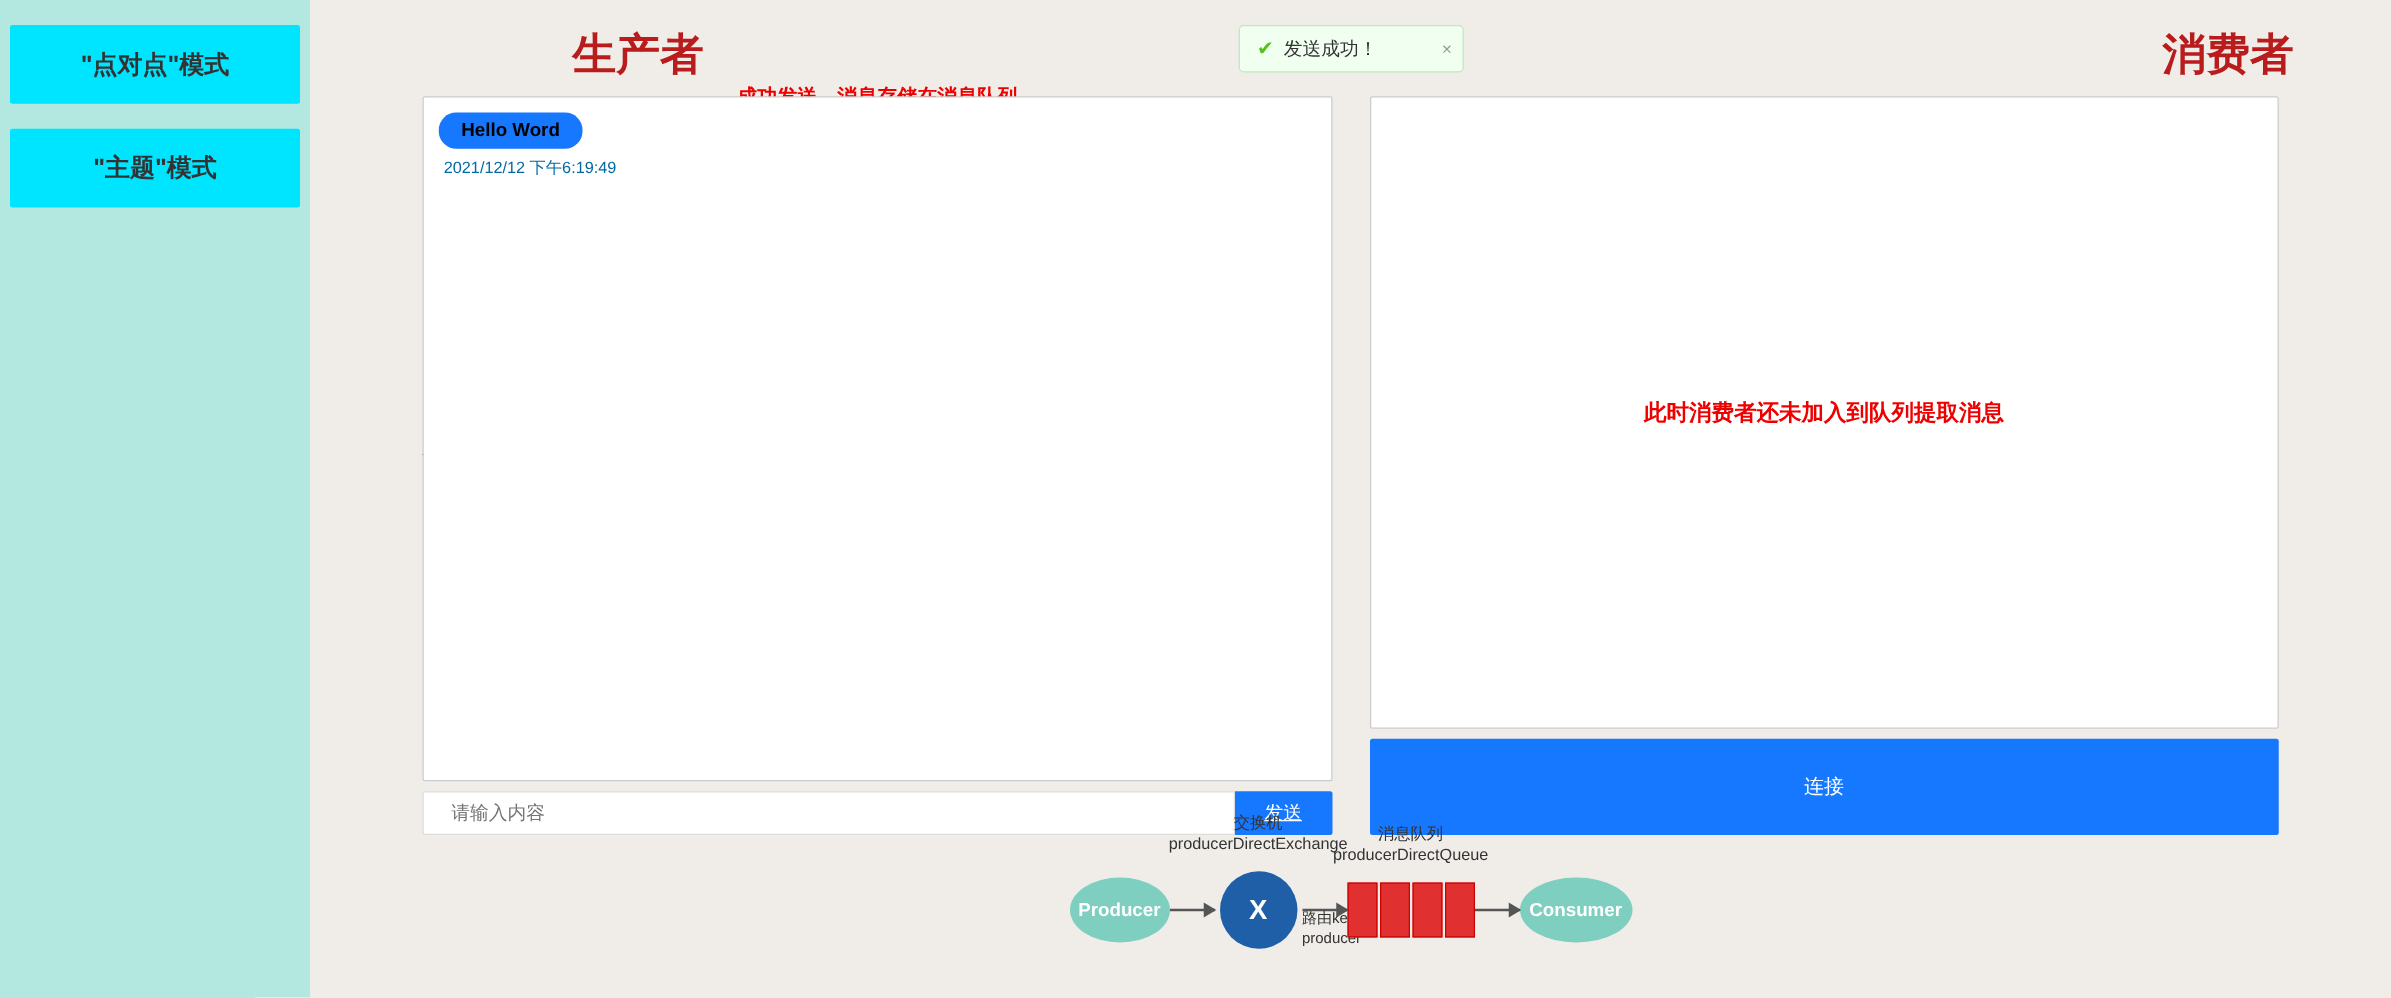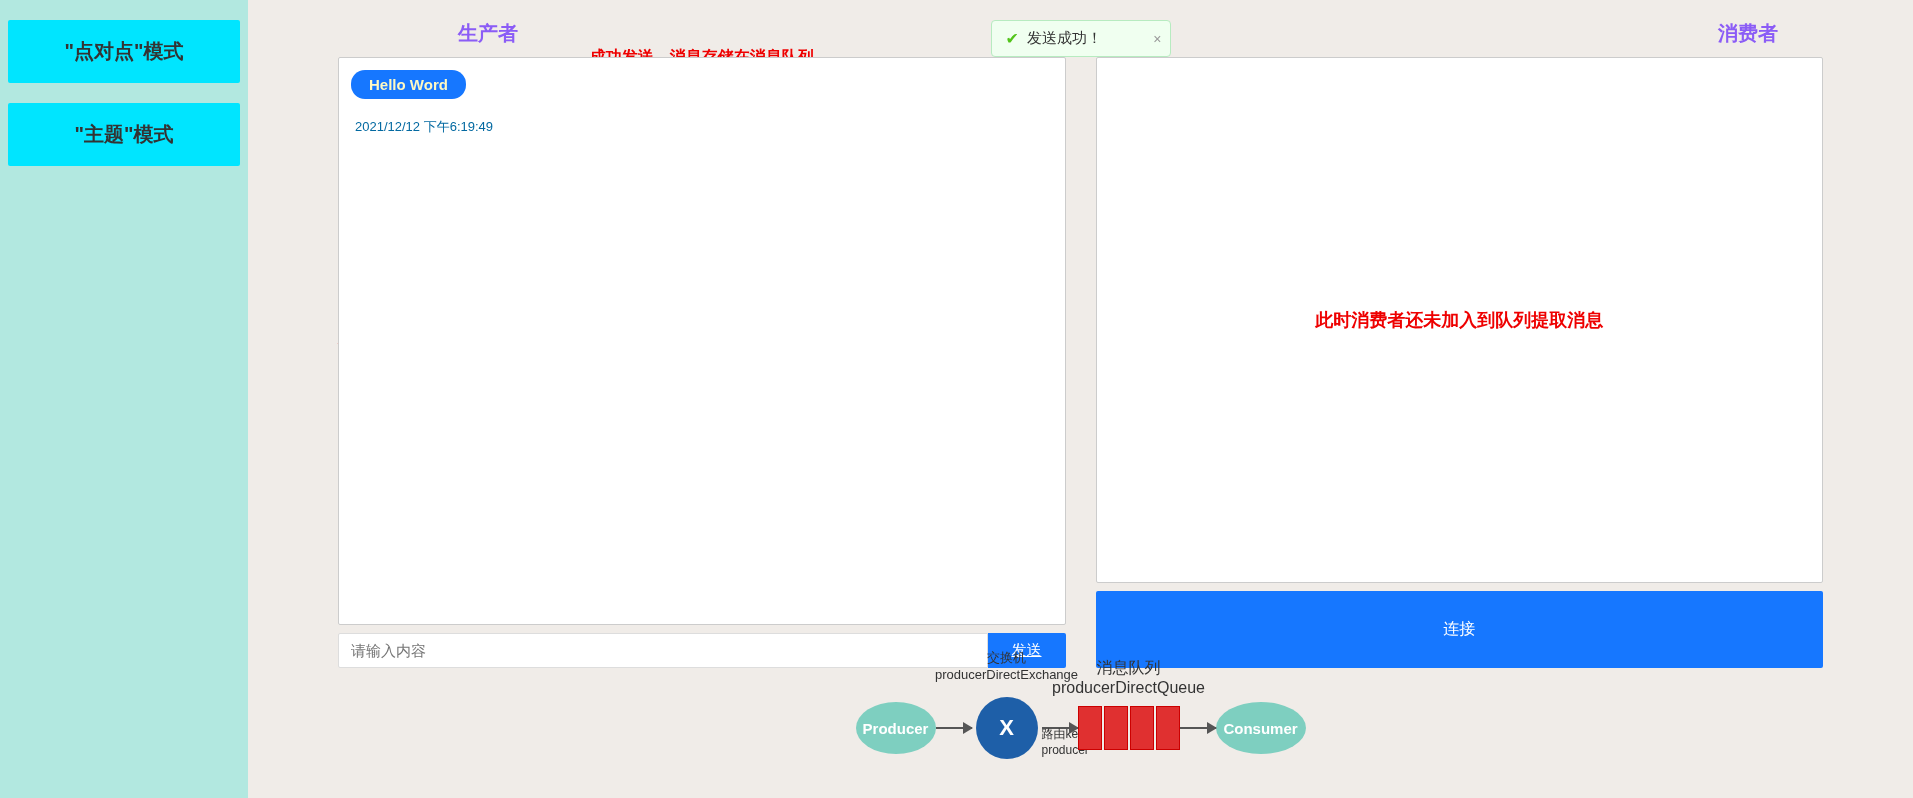--- a/index.html
+++ b/index.html
@@ -48,26 +48,26 @@
 
     
     #top-row {
       display: flex;
       align-items: flex-start;
       justify-content: space-between;
       position: relative;
       margin-bottom: 10px;
     }
     .section-title {
-      font-size: 20px;
-      font-weight: bold;
-      color: #8b5cf6;
+      font-size: 35px;
+      font-weight: bold;
+      color: #b91c1c;
     }
     .producer-title { margin-left: 180px; }
-    .consumer-title { margin-right: 105px; }
+    .consumer-title { margin-right: 48px; }
 
     
     #toast {
       position: absolute;
       left: 50%;
       transform: translateX(-50%);
       top: 0;
       background: #f0fff0;
       border: 1px solid #b7ebc0;
       border-radius: 4px;
@@ -133,42 +133,42 @@
       background: #fff;
       border: 1px solid #ccc;
       border-radius: 2px;
       padding: 12px;
       min-height: 360px;
       position: relative;
     }
     .message-bubble {
       display: inline-block;
       background: #1677ff;
-      color: #fef9c3;
+      color: #000000;
       border-radius: 14px;
       padding: 6px 18px;
       font-size: 15px;
       font-weight: bold;
-      margin-bottom: 19px;
+      margin-bottom: 6px;
     }
     .message-time {
       color: #0369a1;
       font-size: 13px;
       margin-left: 4px;
     }
     #producer-input-row {
       display: flex;
       gap: 0;
       margin-top: 8px;
     }
     #producer-input {
       flex: 1;
       border: 1px solid #ddd;
       border-radius: 2px 0 0 2px;
-      padding: 8px 12px;
+      padding: 8px 22px;
       font-size: 15px;
       outline: none;
       color: #aaa;
     }
     #send-btn {
       background: #1677ff;
       color: #fff;
       border: none;
       border-radius: 0 2px 2px 0;
       padding: 8px 24px;
@@ -377,21 +377,21 @@
 
       <div class="routing-key-wrap">
         <div class="diag-arrow" style="position:relative;">
           <span style="position:absolute; bottom:-28px; left:0; white-space:nowrap; font-size:12px; color:#333;">
             <span>路由key</span><br><span>producer</span>
           </span>
         </div>
       </div>
 
       <div class="diag-queue-container" style="position:relative;">
-        <div style="position:absolute; top:-48px; left:50%; transform:translateX(-50%); text-align:center; font-size:16px; color:#333; white-space:nowrap;">
+        <div style="position:absolute; top:-48px; left:50%; transform:translateX(-50%); text-align:center; font-size:13px; color:#333; white-space:nowrap;">
           <span>消息队列</span><br><span>producerDirectQueue</span>
         </div>
         <div class="diag-queue-block"></div>
         <div class="diag-queue-block"></div>
         <div class="diag-queue-block"></div>
         <div class="diag-queue-block"></div>
       </div>
 
       <div class="diag-arrow"></div>
 

